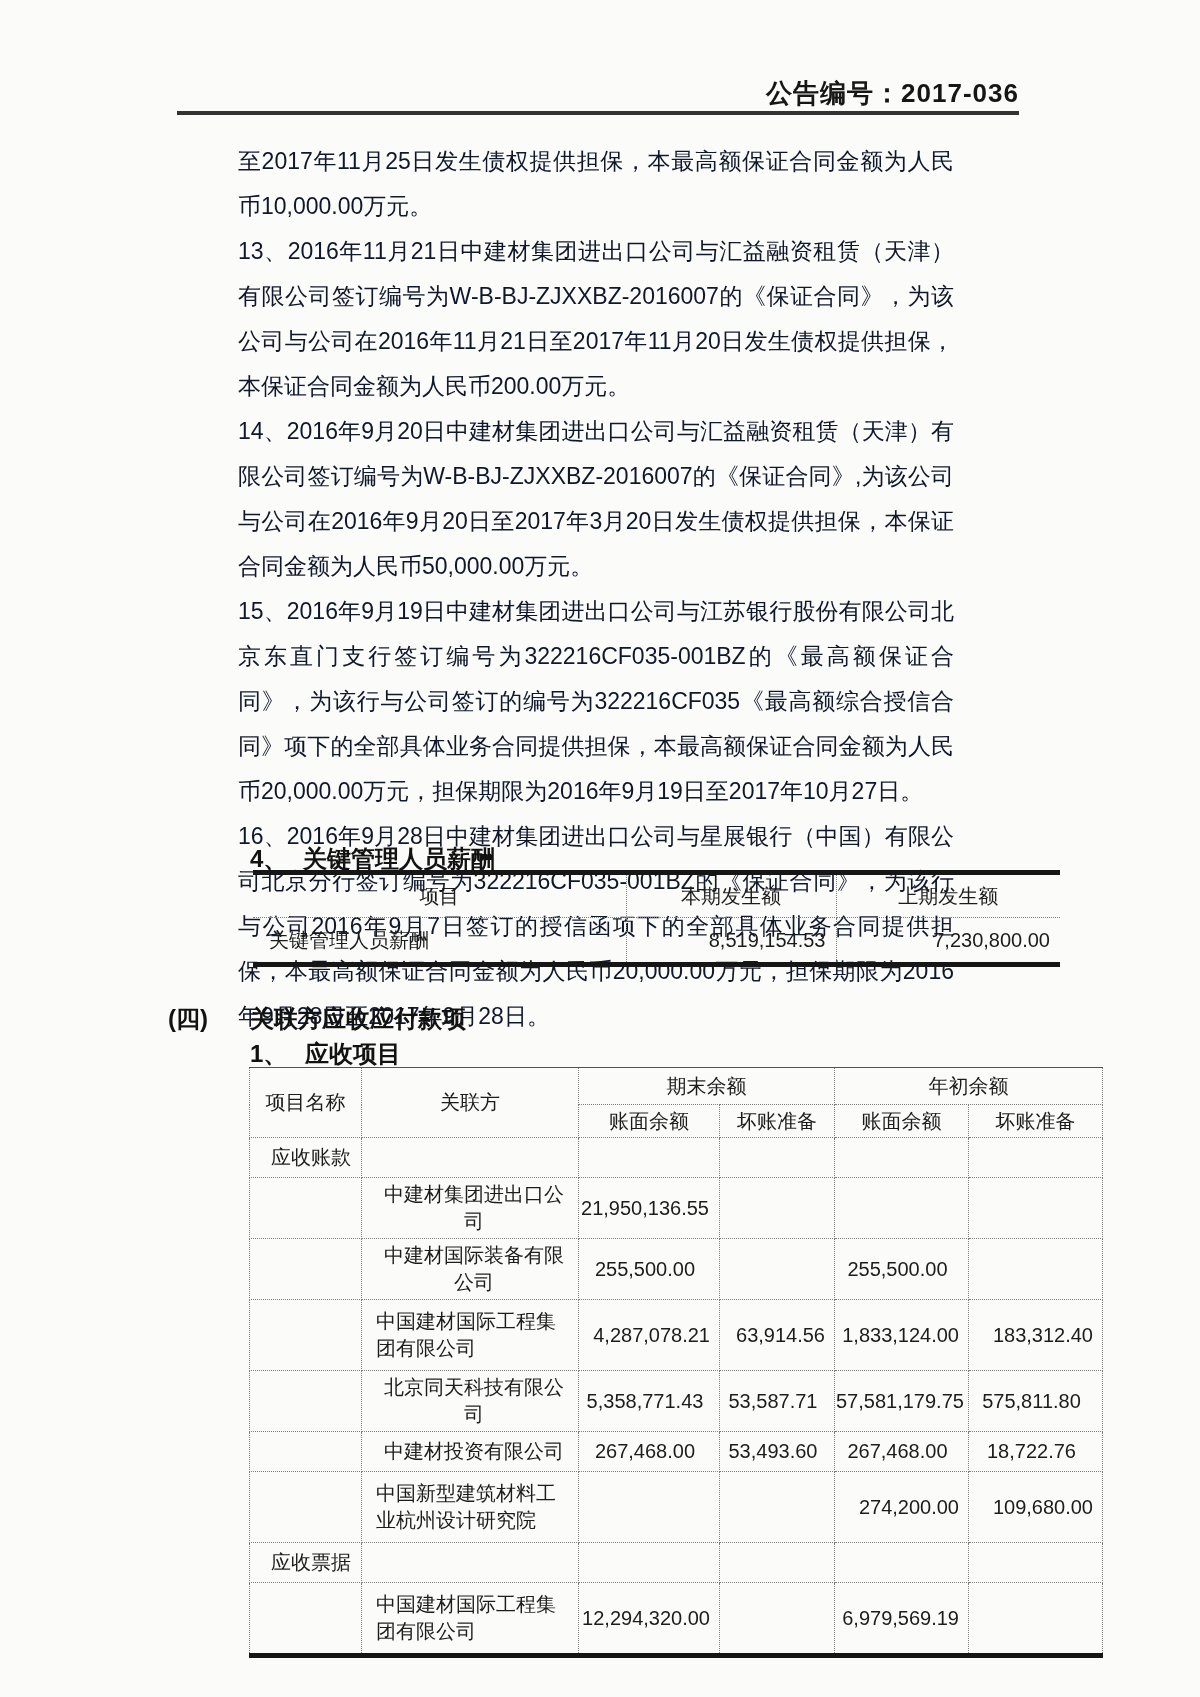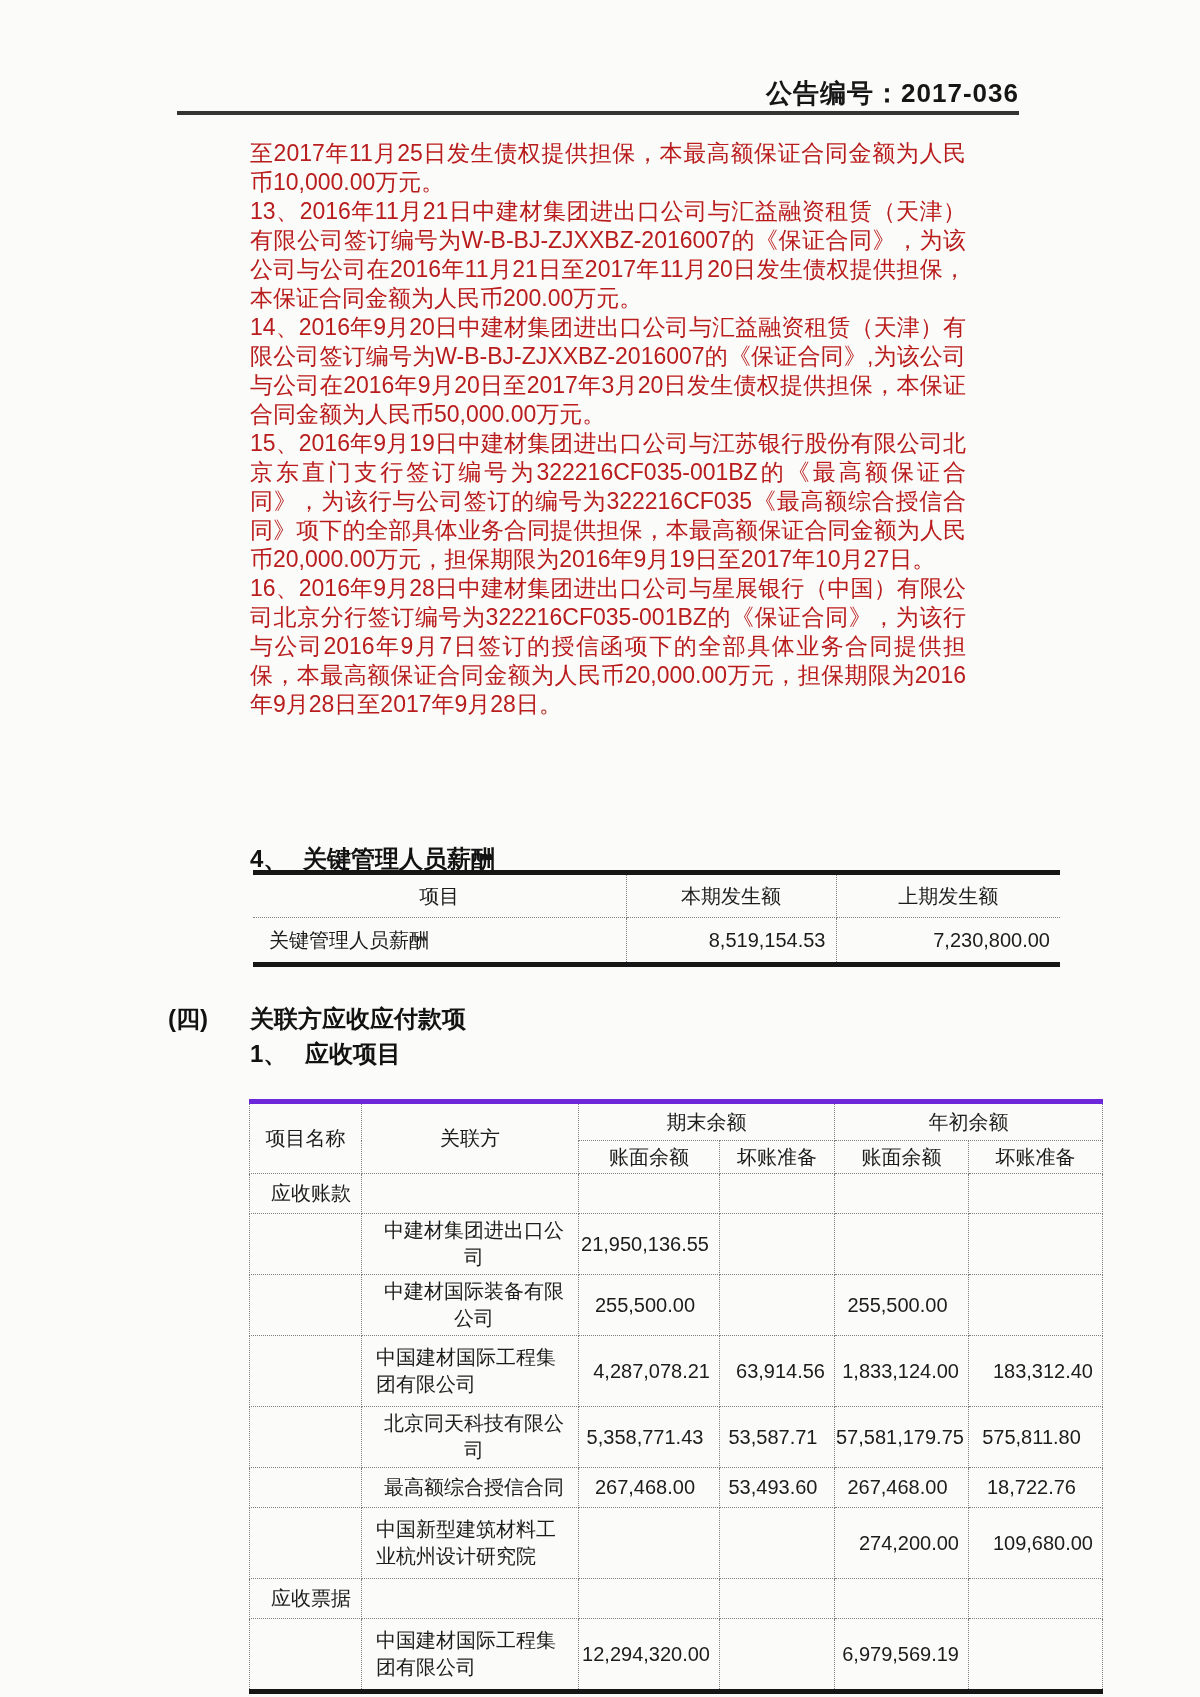--- a/index.html
+++ b/index.html
@@ -21,23 +21,23 @@
     position:absolute; top:76px; right:181px;
     font-size:26px; font-weight:700; letter-spacing:1px;
     color:#161616;
   }
   .header-rule {
     position:absolute; top:111px; left:177px;
     width:842px; height:4px; background:#343434;
   }
   
   .body-text {
-    position:absolute; top:139px; left:250px; width:716px;
-    font-size:23px; line-height:29px;
-    text-align:justify; color:#b91c1c;
+    position:absolute; top:139px; left:238px; width:716px;
+    font-size:23px; line-height:45px;
+    text-align:justify; color:#0f172a;
   }
   .body-text p { margin:0; }
   
   .heading { position:absolute; font-weight:700; color:#121212; white-space:nowrap; }
   .sec4-heading { top:843px; left:250px; font-size:24px; }
   .sec4-heading .h-num { display:inline-block; width:53px; }
   .secfour-heading { top:1003px; left:168px; font-size:24px; }
   .secfour-heading .h-num { display:inline-block; width:82px; }
   .sec1-heading { top:1038px; left:250px; font-size:24px; }
   .sec1-heading .h-num { display:inline-block; width:55px; }
@@ -55,21 +55,21 @@
   .table1 th { height:40px; }
   .table1 td { height:42px; }
   .table1 th:first-child, .table1 td:first-child { border-left:none; }
   .table1 th:last-child,  .table1 td:last-child  { border-right:none; }
   .table1 td.cell-label { text-align:left; padding-left:16px; }
   .table1 td.cell-num   { text-align:right; padding-right:10px; }
   
   .table2 {
     position:absolute; top:1067px; left:249px; width:853px;
     font-size:20px; color:#1c1c1c;
-    border-top:5px solid #6d28d9; border-bottom:5px solid #161616;margin-top:32px;
+    border-top:1px solid #6d28d9; border-bottom:5px solid #161616;
   }
   .table2 th, .table2 td {
     border:1px dotted #7e7e7e;
     font-weight:400; vertical-align:middle;
   }
   .table2 thead tr.h1 th { height:34px; text-align:center; }
   .table2 thead tr.h2 th { height:30px; text-align:center; }
   .table2 tr.r-single td { height:33px;text-align:center; }
   .table2 tr.r-double td { height:64px; }
   .table2 td.cell-cat   { text-align:left; padding-left:12px; }
@@ -185,21 +185,21 @@
       <tr class="r-single">
         <td class="cell-cat"></td>
         <td class="cell-party">北京同天科技有限公司</td>
         <td class="cell-num">5,358,771.43</td>
         <td class="cell-num">53,587.71</td>
         <td class="cell-num">57,581,179.75</td>
         <td class="cell-num">575,811.80</td>
       </tr>
       <tr class="r-single">
         <td class="cell-cat"></td>
-        <td class="cell-party">最高额综合授信合同</td>
+        <td class="cell-party">中建材投资有限公司</td>
         <td class="cell-num">267,468.00</td>
         <td class="cell-num">53,493.60</td>
         <td class="cell-num">267,468.00</td>
         <td class="cell-num">18,722.76</td>
       </tr>
       <tr class="r-double">
         <td class="cell-cat"></td>
         <td class="cell-party">中国新型建筑材料工业杭州设计研究院</td>
         <td class="cell-num"></td>
         <td class="cell-num"></td>

